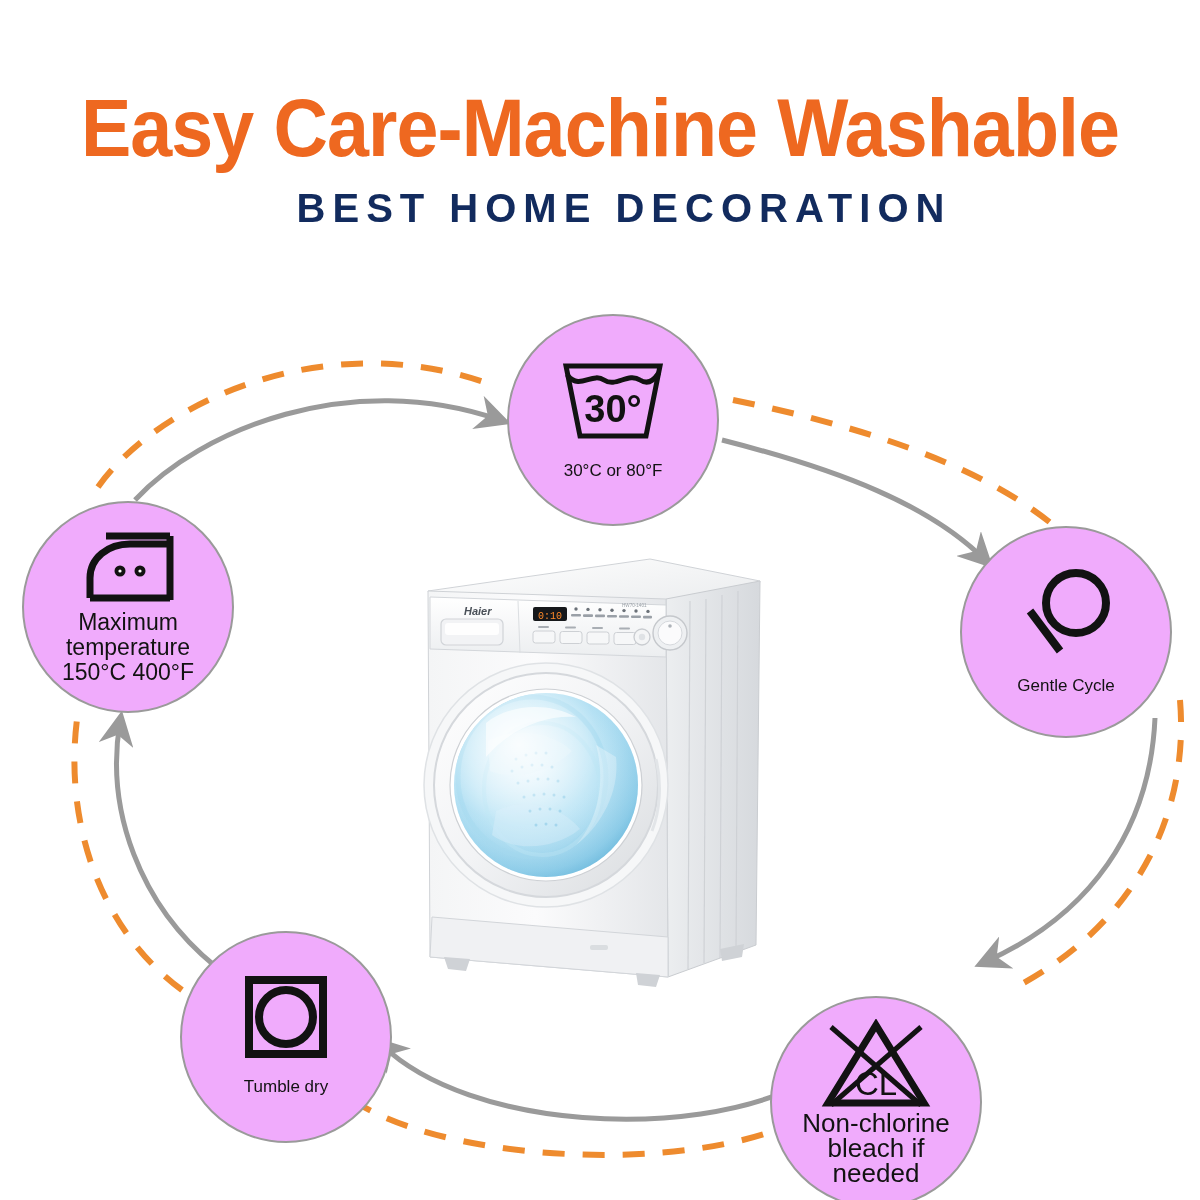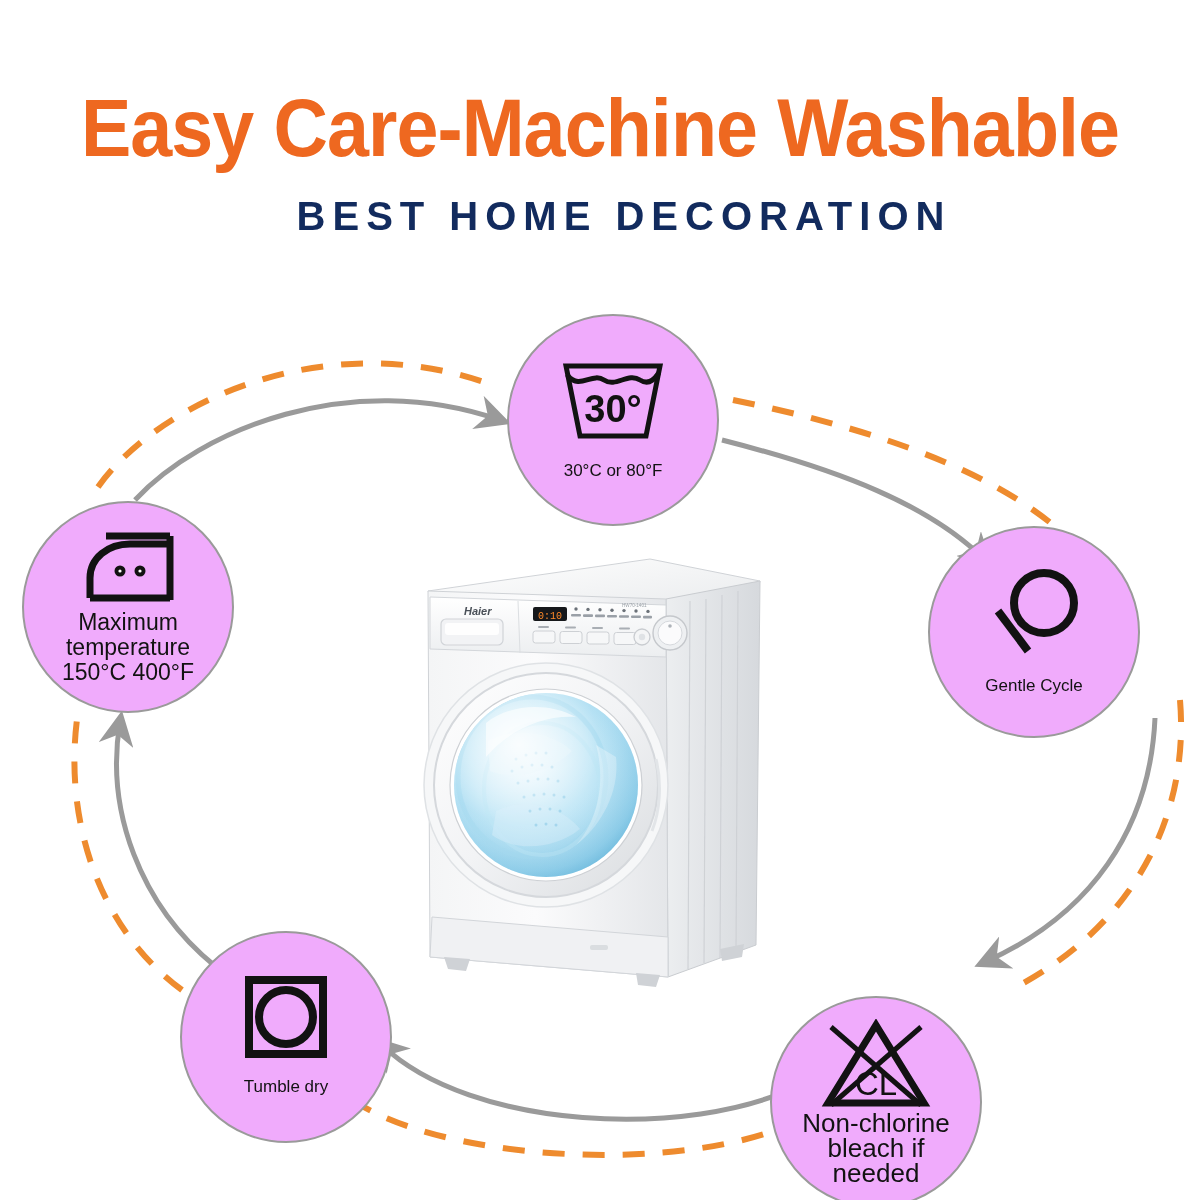--- a/index.html
+++ b/index.html
@@ -20,21 +20,21 @@
     line-height:92px;
     font-weight:bold;
     color:#EE6820;
     font-family:"Liberation Sans Narrow","Liberation Sans",sans-serif;
     transform:scaleX(0.92);
     letter-spacing:-1px;
     padding-top:82px;
     white-space:nowrap;
   }
   .subtitle{
-    margin:12px;
+    margin:4px;
     padding-top:6px;
     font-size:40px;
     line-height:48px;
     font-weight:bold;
     color:#122B5E;
     letter-spacing:7px;
     white-space:nowrap;
     padding-left:48px;
   }
 
@@ -56,21 +56,21 @@
   .node .cap{
     text-align:center;
     color:#121212;
     font-size:17px;
     line-height:26px;
     white-space:pre-line;
     margin-top:4px;
   }
   #node-wash   {left:507px;  top:314px;}
   #node-iron   {left:22px;   top:501px;}
-  #node-gentle {left:928px;  top:526px;justify-content:center;}
+  #node-gentle {left:960px;  top:526px;justify-content:center;}
   #node-tumble {left:180px;  top:931px;}
   #node-bleach {left:770px;  top:996px;}
 
   #node-iron .cap{font-size:23px;line-height:25px;margin-top:2px;}
   #node-bleach .cap{font-size:26px;line-height:25px;margin-top:0px;}
   #node-wash .cap{margin-top:10px;}
   #node-gentle .cap{margin-top:12px;}
   #node-tumble .cap{margin-top:14px;}
 
   

